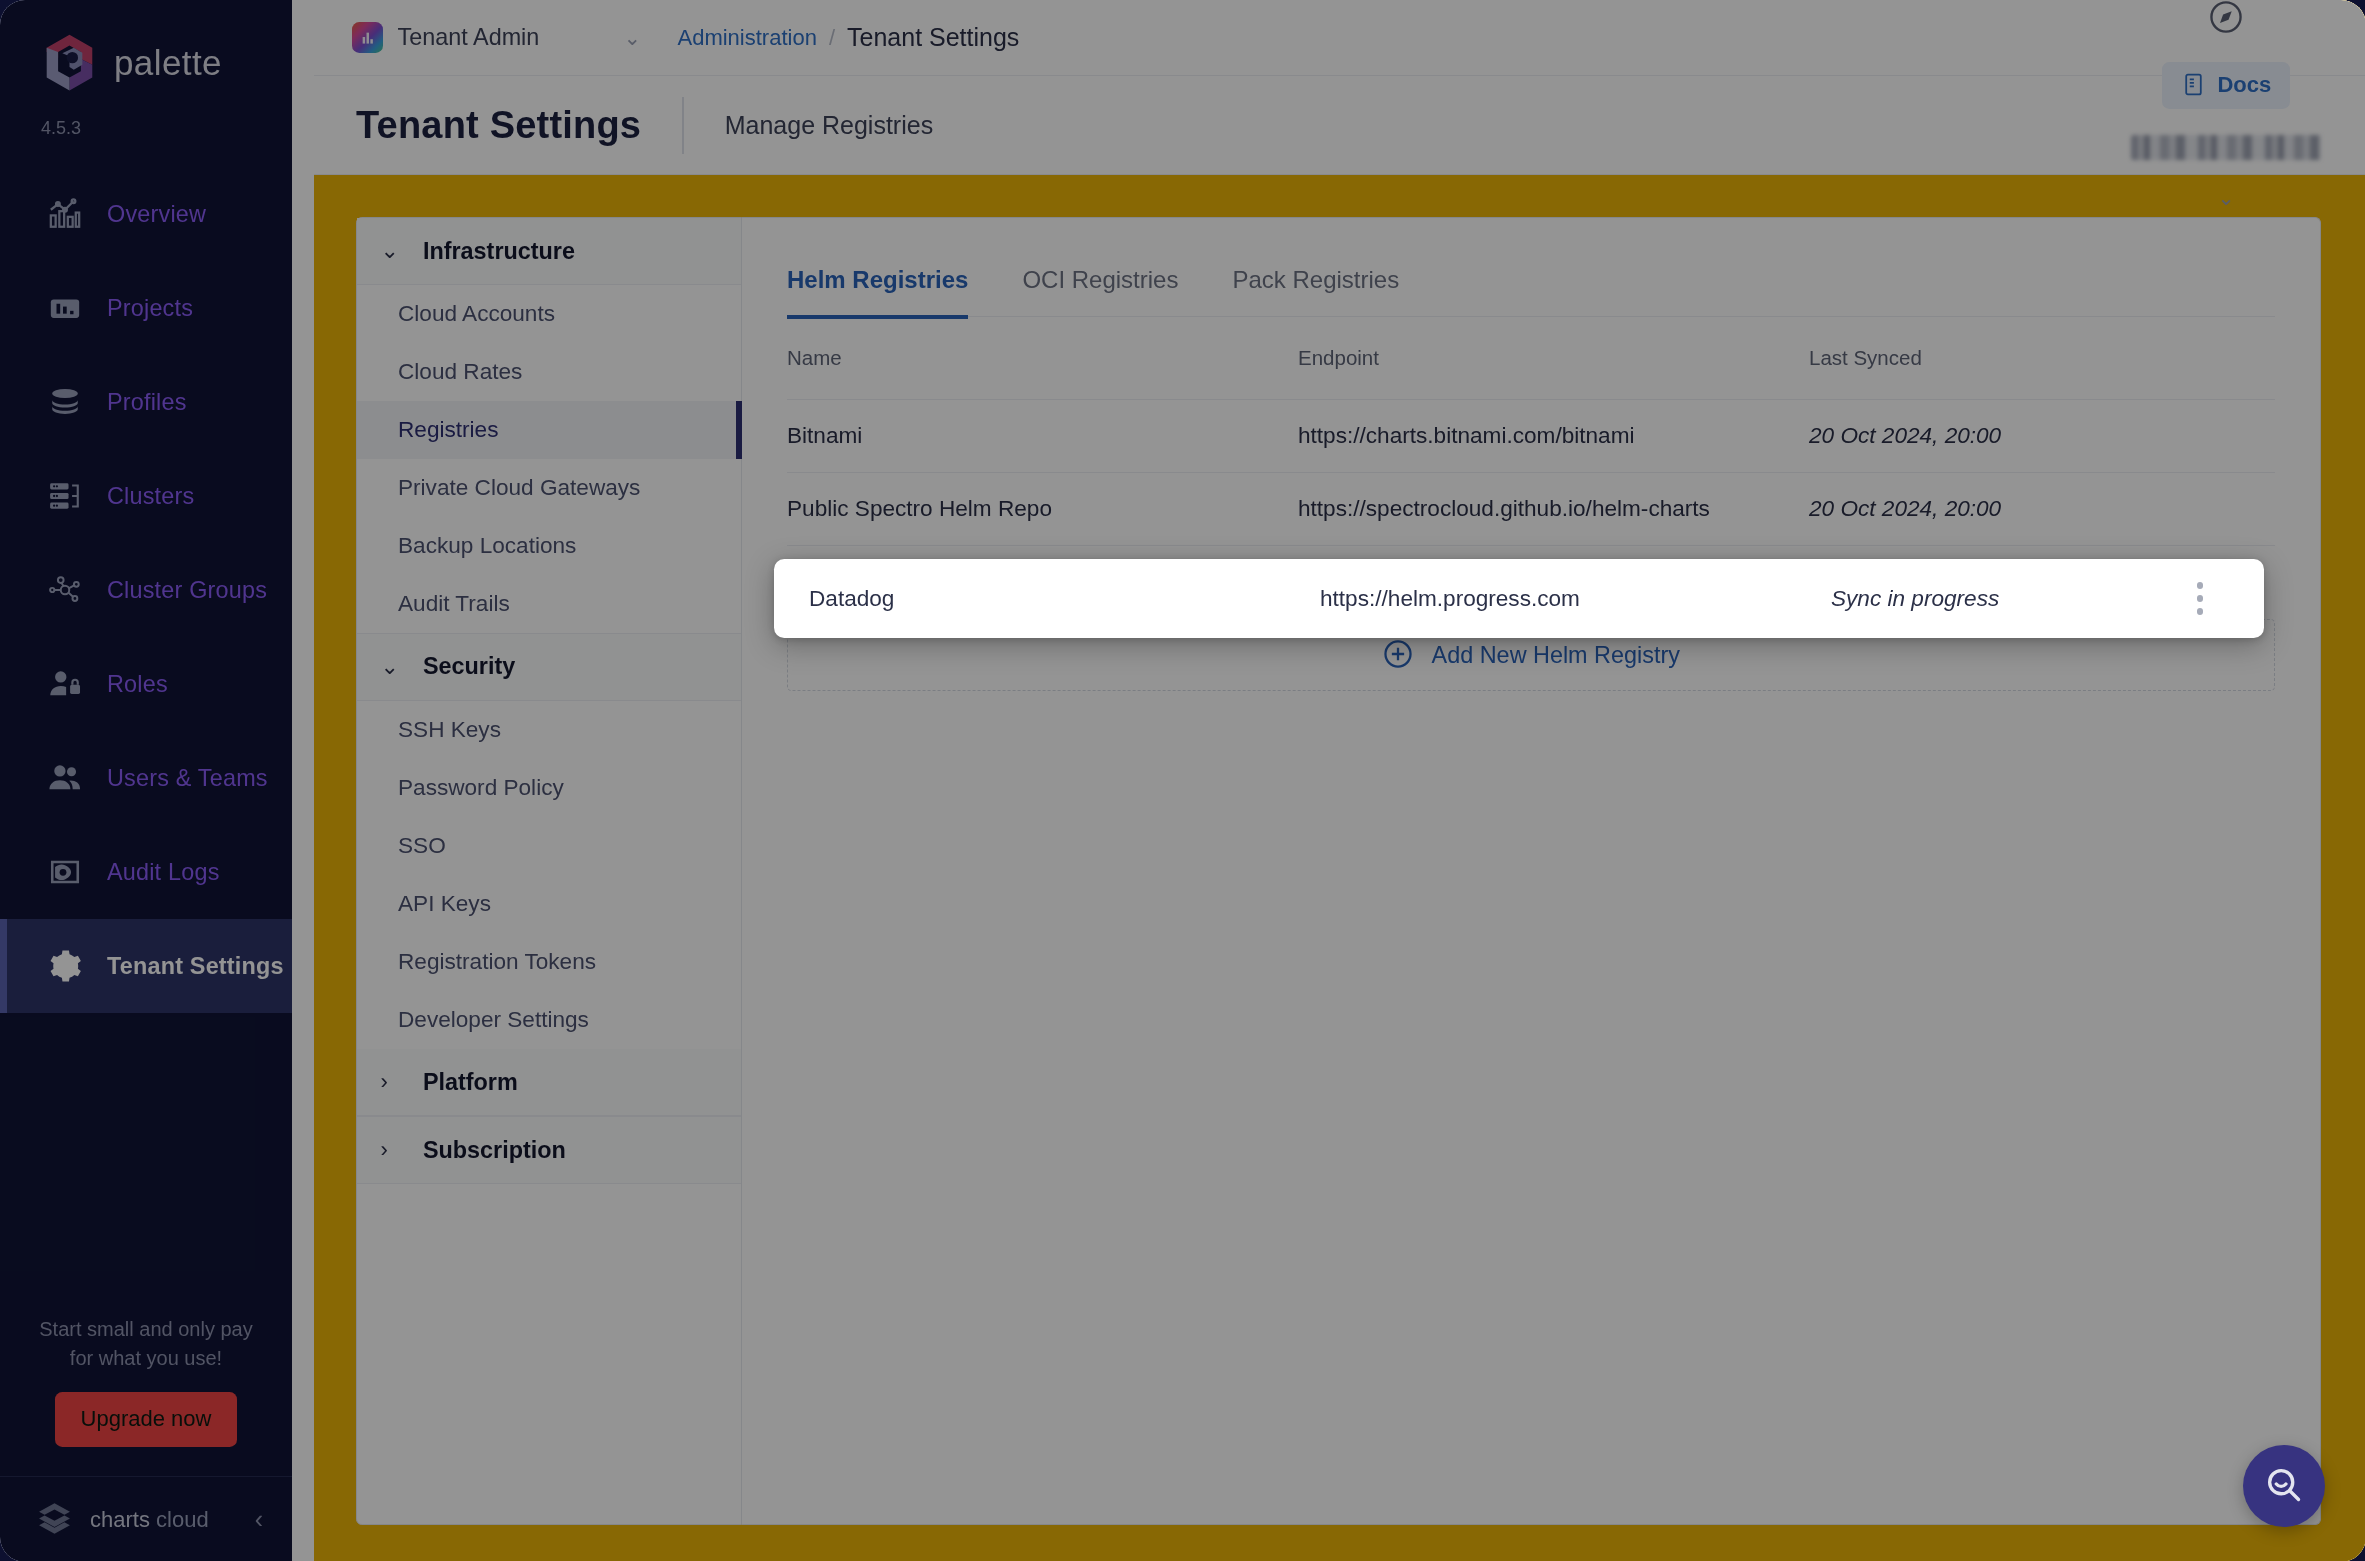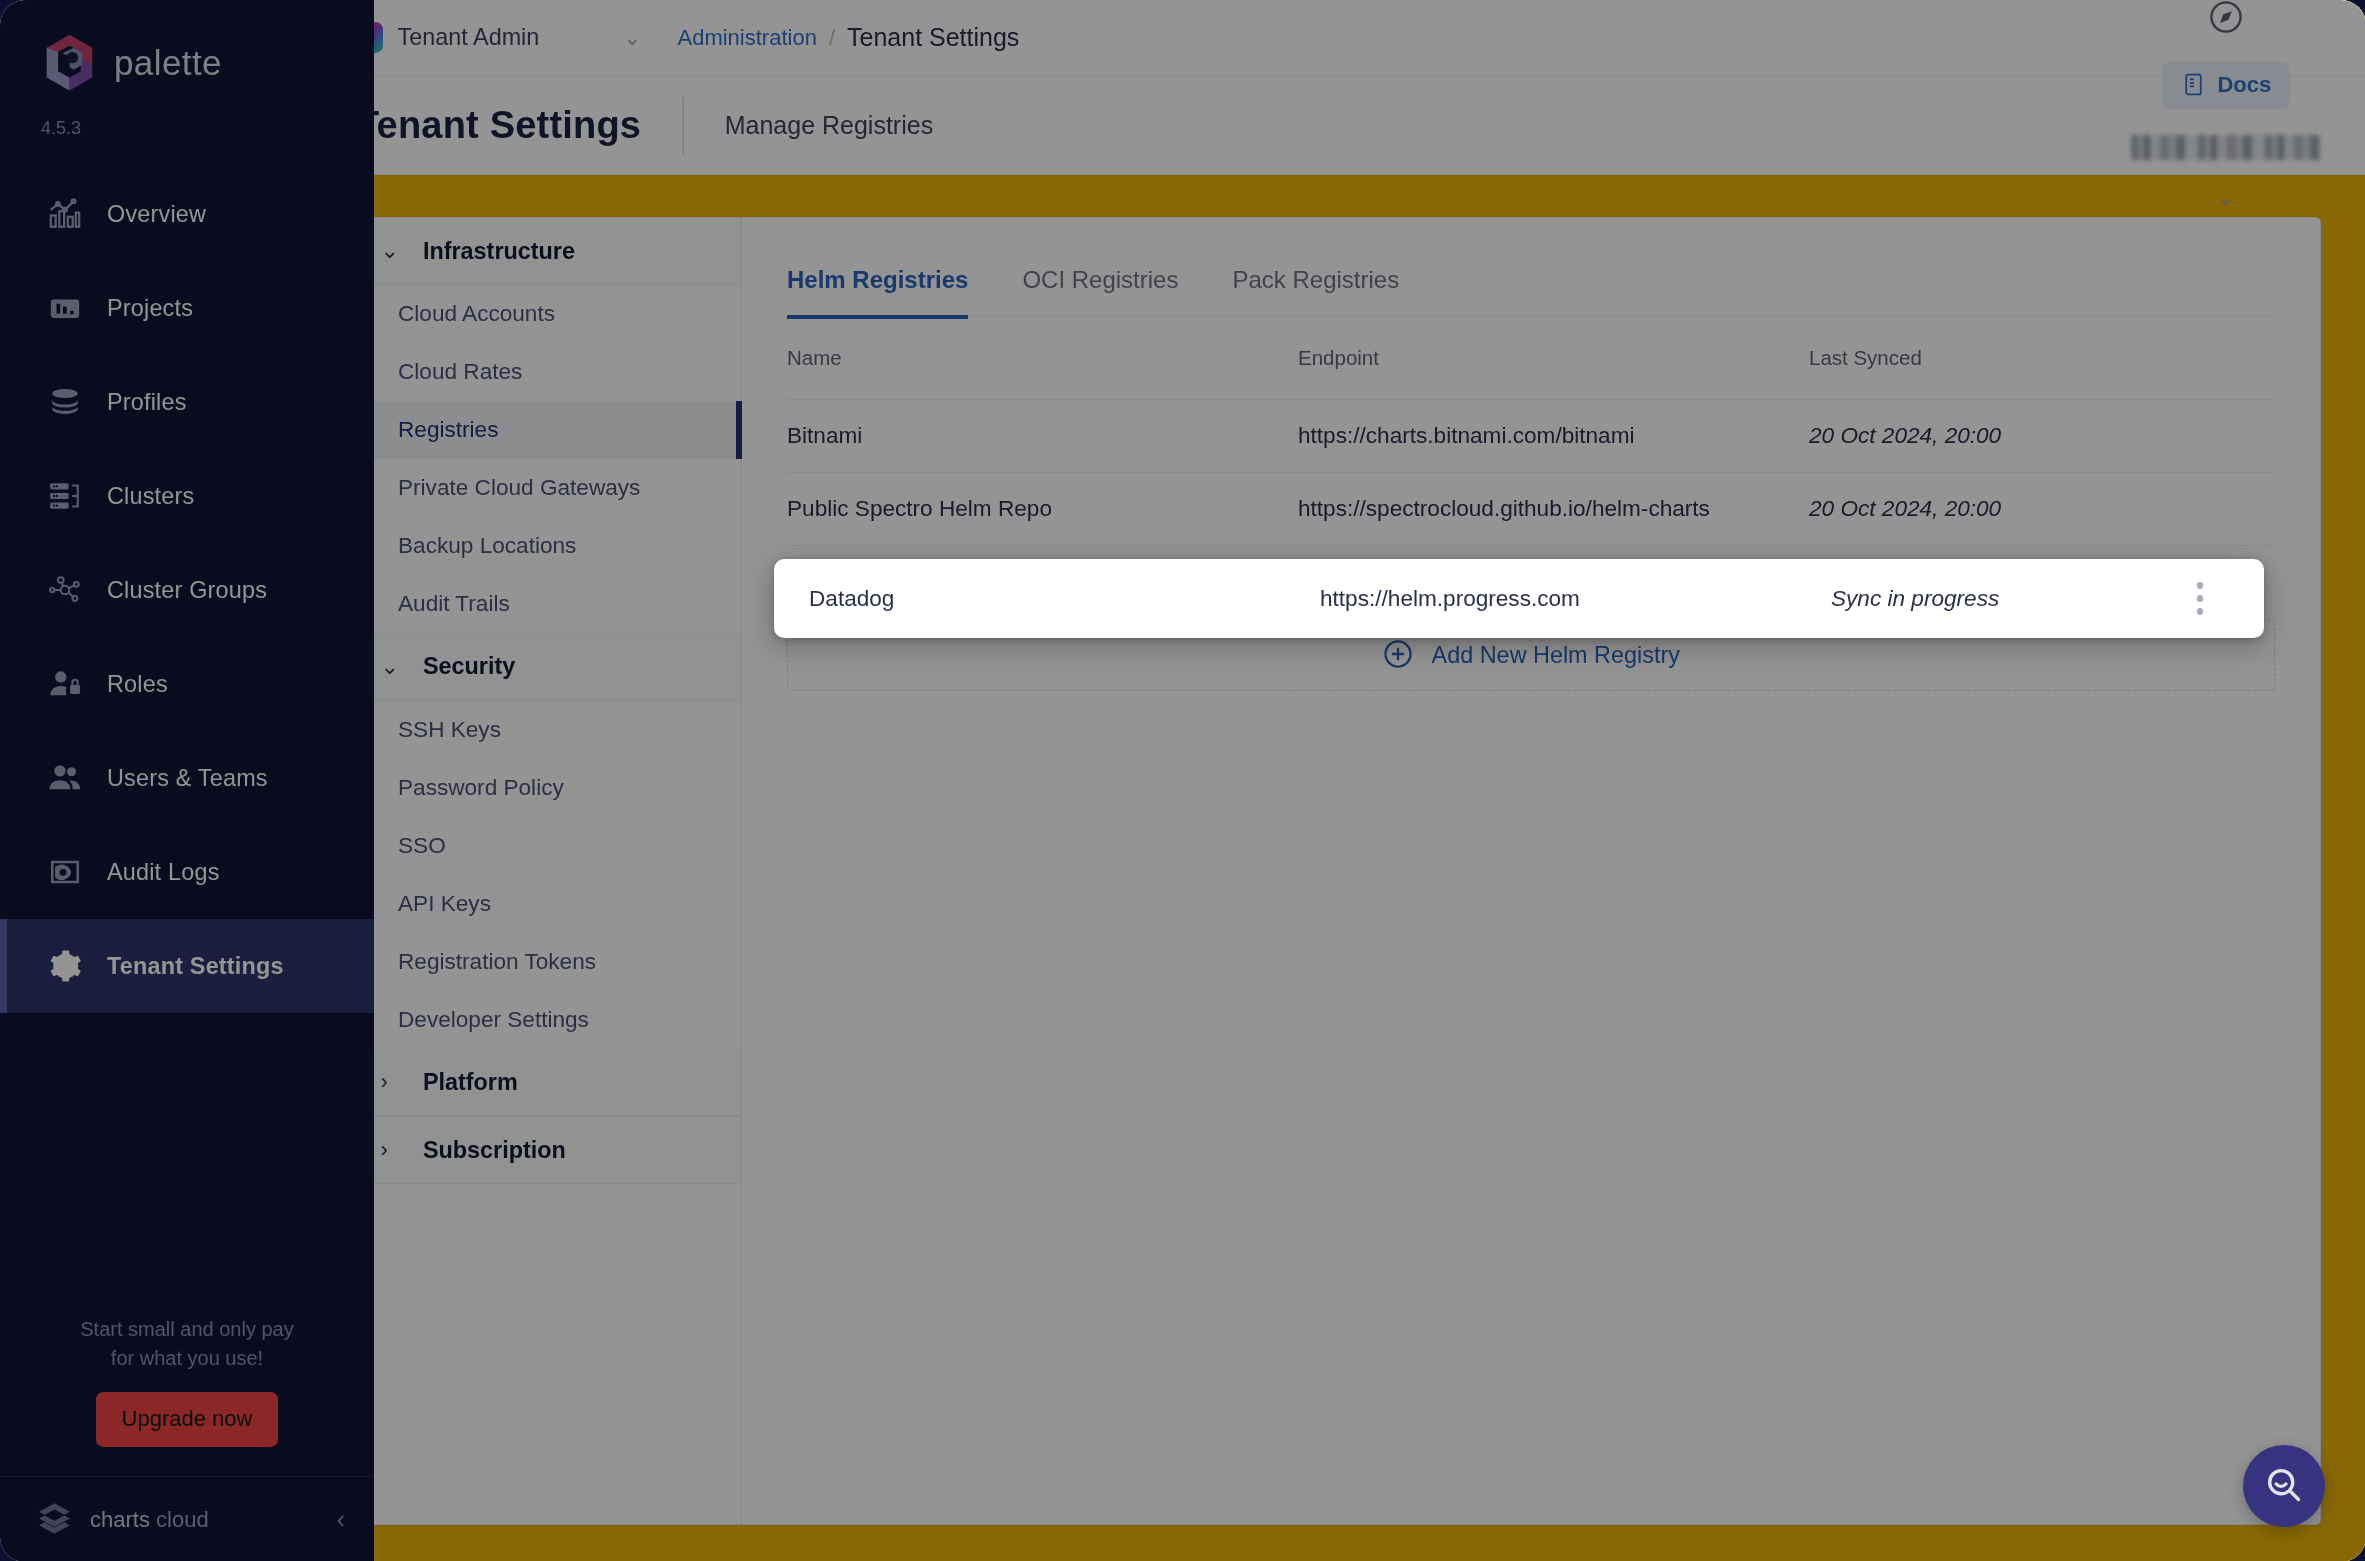--- a/index.html
+++ b/index.html
@@ -15,37 +15,37 @@
     position: relative;
     width: 2366px; height: 1562px;
     background: #ffffff;
     border-radius: 25px;
     overflow: hidden;
   }
 
   
   #leftnav {
     position: absolute; left: 0; top: 0;
-    width: 374px; height: 1562px;
+    width: 292px; height: 1562px;
     background: #101436;
     display: flex; flex-direction: column;
     z-index: 5;
   }
   .brand { padding: 32px 0 0 41px; display: flex; align-items: center; gap: 16px; }
   .brand-logo { width: 57px; height: 61px; flex: none; }
   .brand-name { font-size: 35px; color: #d9dae4; letter-spacing: 0.4px; }
   .version { padding: 25px 0 0 41px; font-size: 18px; color: #8d92ad; }
 
   .navlist { margin-top: 28px; display: flex; flex-direction: column; }
   .navitem {
     height: 94px; display: flex; align-items: center;
     padding-left: 41px; gap: 25px; cursor: pointer;
     border-left: 7.3px solid transparent;
   }
-  .navitem .nlabel { font-size: 23.4px; color: #ffffff; letter-spacing: 0.2px; }
+  .navitem .nlabel { font-size: 23.4px; color: #8b5cf6; letter-spacing: 0.2px; }
   .navitem .nicon { width: 34px; height: 34px; flex: none; display:flex; align-items:center; justify-content:center; }
   .navitem .nicon svg { width: 34px; height: 34px; }
   .navitem.active { background: #2e3468; border-left-color: #5b63b0; }
   .navitem.active .nlabel { color: #ffffff; font-weight: bold; }
 
   .nav-spacer { flex: 1; }
 
   .upsell { padding: 0 32px 29px 32px; text-align: center; }
   .upsell-text { font-size: 20px; line-height: 1.45; color: #8d92ad; }
   .upgrade-btn {

